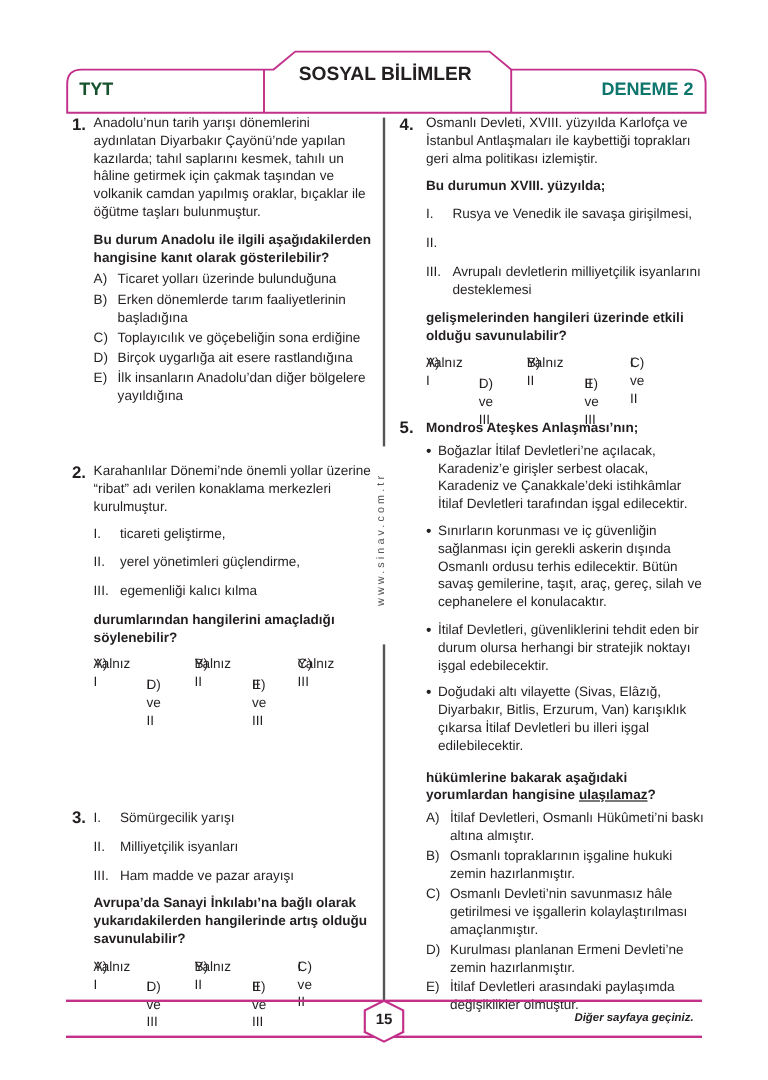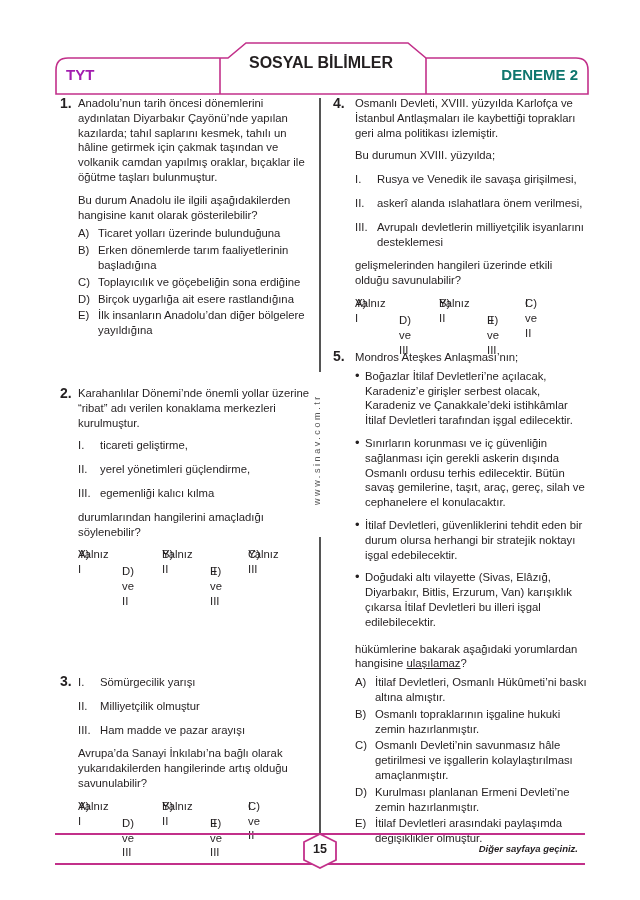--- a/index.html
+++ b/index.html
@@ -3,28 +3,28 @@
 <meta charset="utf-8">
 <style>
   html, body { margin:0; padding:0; }
   body {
     width:640px; height:900px; background:#ffffff; position:relative; overflow:hidden;
     font-family: "Liberation Sans", "DejaVu Sans", sans-serif; color:#231f20;
   }
   .abs { position:absolute; }
   
   .hdr-svg { position:absolute; left:0; top:0; }
-  .hdr-left { position:absolute; left:66px; top:66px; font-weight:bold; font-size:15px; color:#a21caf; }
+  .hdr-left { position:absolute; left:66px; top:66px; font-weight:bold; font-size:15px; color:#14532d; }
   .hdr-center { position:absolute; left:216px; width:210px; top:54px; text-align:center; font-weight:bold; font-size:16px; color:#231f20; }
   .hdr-right { position:absolute; right:62px; top:66px; font-weight:bold; font-size:15px; color:#0f766e; }
 
   .q { position:absolute; font-size:11.3px; line-height:14.8px; }
   .qnum { position:absolute; font-weight:bold; font-size:14px; }
   .para { margin:0 0 8px 0; }
-  .bold { font-weight:normal; }
+  .bold { font-weight:bold; }
   .rom { display:flex; margin:0 0 9px 0; }
   .rom .rn { width:22px; flex:none; }
   .opt { display:flex; margin:0 0 2px 0; }
   .opt .ol { width:20px; flex:none; }
   .opts-grid { position:relative; height:34px; }
   .opts-grid span { position:absolute; }
   .bullet { display:flex; margin:0 0 8px 0; }
   .bullet .bd { width:10px; flex:none; font-size:13px; line-height:14px; }
   .u { text-decoration:underline; }
 
@@ -49,21 +49,21 @@
 <div class="hdr-left">TYT</div>
 <div class="hdr-center">SOSYAL BİLİMLER</div>
 <div class="hdr-right">DENEME 2</div>
 
 <div class="vline" style="top:98px;height:274px;"></div>
 <div class="vtext">www.sinav.com.tr</div>
 <div class="vline" style="top:537px;height:298px;"></div>
 
 <div class="qnum" style="left:60px;top:95px;">1.</div>
 <div class="q" style="left:78px;top:96px;width:232px;">
-  <p class="para">Anadolu’nun tarih öncesi dönemlerini aydınlatan Diyarbakır Çayönü’nde yapılan kazılarda; tahıl saplarını kesmek, tahılı un hâline getirmek için çakmak taşından ve volkanik camdan yapılmış oraklar, bıçaklar ile öğütme taşları bulunmuştur.</p>
+  <p class="para">Anadolu’nun tarih yarışı dönemlerini aydınlatan Diyarbakır Çayönü’nde yapılan kazılarda; tahıl saplarını kesmek, tahılı un hâline getirmek için çakmak taşından ve volkanik camdan yapılmış oraklar, bıçaklar ile öğütme taşları bulunmuştur.</p>
   <p class="para bold" style="margin-bottom:4px;">Bu durum Anadolu ile ilgili aşağıdakilerden hangisine kanıt olarak gösterilebilir?</p>
   <div class="opt">
       <span class="ol">A)</span>
       <span>Ticaret yolları üzerinde bulunduğuna</span>
     </div>
   <div class="opt">
       <span class="ol">B)</span>
       <span>Erken dönemlerde tarım faaliyetlerinin başladığına</span>
     </div>
   <div class="opt">
@@ -121,21 +121,21 @@
 </div>
 
 <div class="qnum" style="left:60px;top:673px;">3.</div>
 <div class="q" style="left:78px;top:675px;width:232px;">
   <div class="rom">
       <span class="rn">I.</span>
       <span>Sömürgecilik yarışı</span>
     </div>
   <div class="rom">
       <span class="rn">II.</span>
-      <span>Milliyetçilik olmuştur</span>
+      <span>Milliyetçilik isyanları</span>
     </div>
   <div class="rom">
       <span class="rn">III.</span>
       <span>Ham madde ve pazar arayışı</span>
     </div>
   <p class="para bold">Avrupa’da Sanayi İnkılabı’na bağlı olarak yukarıdakilerden hangilerinde artış olduğu savunulabilir?</p>
   <div class="opts-grid">
     <span style="left:0;top:0;">
         <span>A)</span> 
         <span>Yalnız I</span>
@@ -162,21 +162,20 @@
 <div class="qnum" style="left:333px;top:95px;">4.</div>
 <div class="q" style="left:355px;top:96px;width:232px;">
   <p class="para">Osmanlı Devleti, XVIII. yüzyılda Karlofça ve İstanbul Antlaşmaları ile kaybettiği toprakları geri alma politikası izlemiştir.</p>
   <p class="para bold" style="margin-bottom:9px;">Bu durumun XVIII. yüzyılda;</p>
   <div class="rom">
       <span class="rn">I.</span>
       <span>Rusya ve Venedik ile savaşa girişilmesi,</span>
     </div>
   <div class="rom">
       <span class="rn">II.</span>
-      <span>askerî alanda ıslahatlara önem verilmesi,</span>
     </div>
   <div class="rom">
       <span class="rn">III.</span>
       <span>Avrupalı devletlerin milliyetçilik isyanlarını desteklemesi</span>
     </div>
   <p class="para bold">gelişmelerinden hangileri üzerinde etkili olduğu savunulabilir?</p>
   <div class="opts-grid">
     <span style="left:0;top:0;">
         <span>A)</span> 
         <span>Yalnız I</span>

